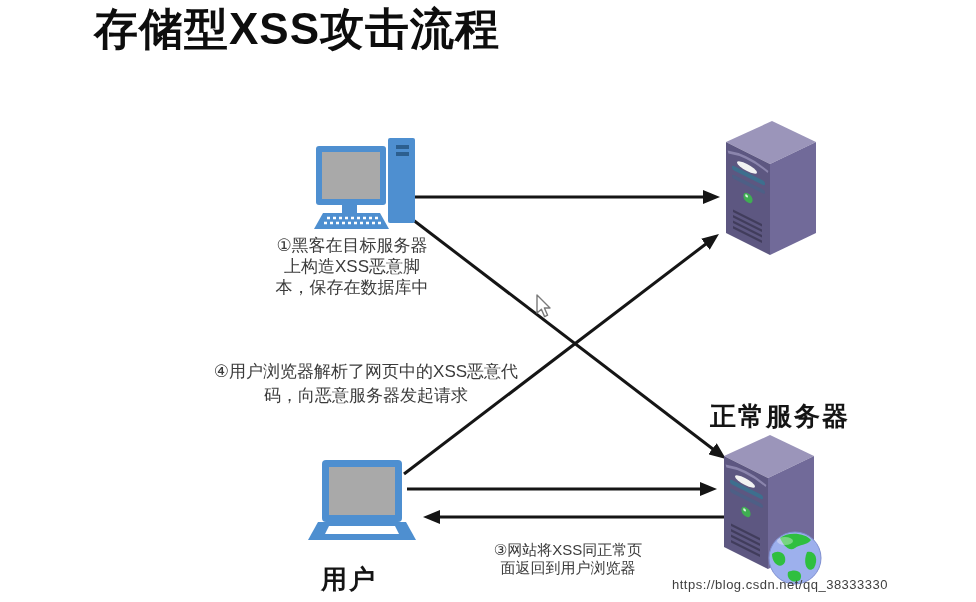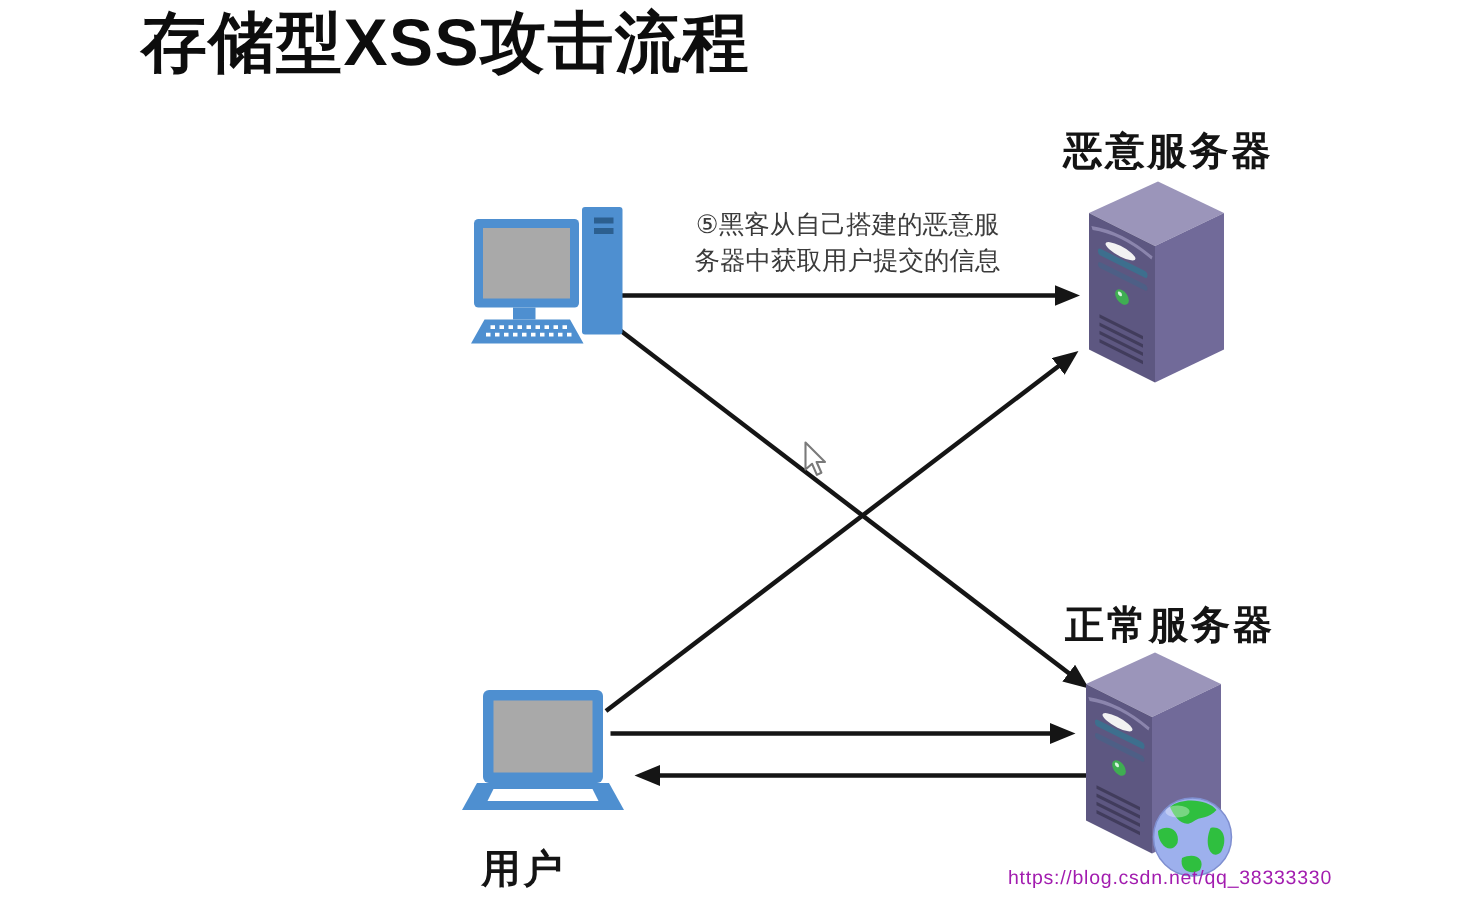--- a/index.html
+++ b/index.html
@@ -19,21 +19,21 @@
   }
   .step{
     color:#3b3b3b;text-align:center;white-space:pre-line;font-size:17px;line-height:22px;
   }
   #step5{left:430px;top:138px;width:270px;line-height:24px;}
   #step1{left:262px;top:235px;width:180px;line-height:21px;}
   #step4{left:210px;top:360px;width:312px;line-height:24px;}
   #step2{left:448px;top:419px;width:240px;line-height:22px;}
   #step3{left:473px;top:541px;width:190px;font-size:15px;line-height:18px;}
   #watermark{
-    left:672px;top:577px;width:290px;font-size:13px;color:#a21caf;
+    left:672px;top:577px;width:290px;font-size:13px;color:#404040;
     white-space:nowrap;letter-spacing:.5px;
   }
   svg{display:block;}
 </style>
 </head>
 <body>
 
 <div id="canvas">
 
   <div class="abs" id="title">存储型XSS攻击流程</div>
@@ -44,21 +44,20 @@
         <path d="M0,0 L17,7 L0,14 Z" fill="#151515"></path>
       </marker>
     </defs>
     <line x1="412" y1="197" x2="715" y2="197" stroke="#151515" stroke-width="3" marker-end="url(#arr)"></line>
     <line x1="404" y1="213" x2="722" y2="456" stroke="#151515" stroke-width="3" marker-end="url(#arr)"></line>
     <line x1="404" y1="474" x2="715" y2="237" stroke="#151515" stroke-width="3" marker-end="url(#arr)"></line>
     <line x1="407" y1="489" x2="712" y2="489" stroke="#151515" stroke-width="3" marker-end="url(#arr)"></line>
     <line x1="727" y1="517" x2="428" y2="517" stroke="#151515" stroke-width="3" marker-end="url(#arr)"></line>
   </svg>
 
-  <div class="abs node-label" style="left:694px;top:83px;width:170px;">恶意服务器</div>
   <div class="abs node-label" style="left:695px;top:399px;width:170px;">正常服务器</div>
   <div class="abs node-label" style="left:299px;top:562px;width:100px;">用户</div>
 
   <svg class="abs" style="left:312px;top:136px;" width="105" height="98" viewBox="0 0 105 98">
     <rect x="76" y="2" width="27" height="85" rx="2" fill="#4E8FD0"></rect>
     <rect x="84" y="9" width="13" height="4" fill="#2c5f8f"></rect>
     <rect x="84" y="16" width="13" height="4" fill="#2c5f8f"></rect>
     <rect x="4" y="10" width="70" height="59" rx="3" fill="#4E8FD0"></rect>
     <rect x="10" y="16" width="58" height="47" fill="#A9A9A9"></rect>
     <rect x="30" y="69" width="15" height="8" fill="#4E8FD0"></rect>
@@ -116,22 +115,27 @@
 
   <svg class="abs" style="left:766px;top:529px;" width="58" height="58" viewBox="0 0 58 58">
     <circle cx="29" cy="29" r="26" fill="#9DB0ED" stroke="#7f8fd0" stroke-width="1"></circle>
     <path d="M14,9 C22,2 40,4 45,11 C40,17 34,15 29,19 C23,23 17,16 14,9 Z" fill="#2FBF3F"></path>
     <path d="M6,25 C12,20 21,24 19,33 C15,41 6,35 6,25 Z" fill="#2FBF3F"></path>
     <path d="M41,23 C49,21 53,30 48,39 C42,45 36,35 41,23 Z" fill="#2FBF3F"></path>
     <path d="M22,43 C30,39 38,43 34,51 C28,55 20,51 22,43 Z" fill="#2FBF3F"></path>
     <ellipse cx="19" cy="12" rx="8" ry="4" fill="#ffffff" opacity="0.35"></ellipse>
   </svg>
 
-  <div class="abs step" id="step5">⑤黑客从自己搭建的恶意服
-务器中获取用户提交的信息</div>
+  <div class="abs step" id="step1">①黑客在目标服务器
+上构造XSS恶意脚
+本，保存在数据库中</div>
+  <div class="abs step" id="step4">④用户浏览器解析了网页中的XSS恶意代
+码，向恶意服务器发起请求</div>
+  <div class="abs step" id="step3">③网站将XSS同正常页
+面返回到用户浏览器</div>
 
   <svg class="abs" style="left:535px;top:294px;" width="18" height="26" viewBox="0 0 18 26">
     <path d="M2,1 L2,19 L6.4,15.2 L9.6,22.6 L12.6,21.2 L9.4,14 L15,14 Z" fill="#ffffff" stroke="#7a7a7a" stroke-width="1.4" stroke-linejoin="round"></path>
   </svg>
 
   <div class="abs" id="watermark">https://blog.csdn.net/qq_38333330</div>
 
 </div>
 
 </body></html>

